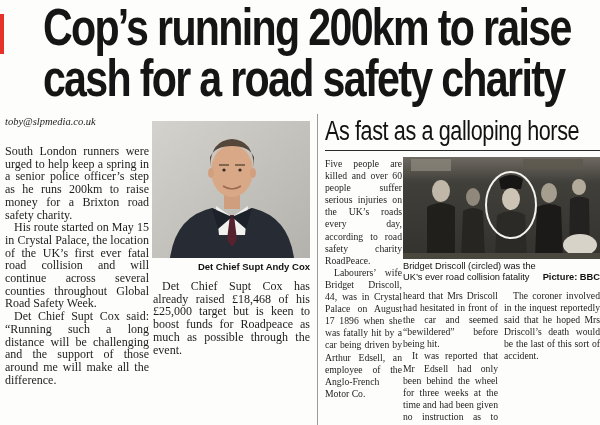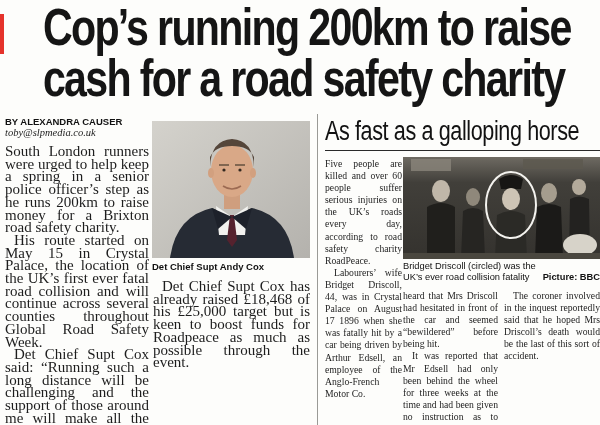--- a/index.html
+++ b/index.html
@@ -18,32 +18,32 @@
   .hl-line{display:block;font-size:49px;line-height:51px;letter-spacing:-2px;
     white-space:nowrap;transform:scaleX(.84) scaleY(1.04);transform-origin:center top;}
 
   
   .byline{left:5px;top:116px;width:145px;}
   .byline-name{font-family:"Liberation Sans",sans-serif;font-weight:700;font-size:9.5px;
     line-height:11px;color:#111;}
   .byline-email{font-style:italic;font-size:10.5px;line-height:12px;color:#222;}
 
   
-  .bodytext{font-size:15px;line-height:12.7px;text-align:justify;color:#1d1d1d;}
+  .bodytext{font-size:12px;line-height:12.7px;text-align:justify;color:#1d1d1d;}
   .bodytext p{margin:0;text-indent:9px;}
   .bodytext p.first,.bodytext p.cont{text-indent:0;}
   .small{font-size:9.7px;line-height:12.1px;}
 
   .col1{left:5px;top:145px;width:144px;height:278px;overflow:hidden;}
   .col2{left:153px;top:280px;width:157px;height:143px;overflow:hidden;}
 
   .photo1{left:152px;top:121px;width:158px;height:137px;}
   .photo1 svg{display:block;}
   .cap1{left:152px;top:261px;width:158px;font-family:"Liberation Sans",sans-serif;
-    font-weight:700;font-size:9.5px;color:#111;}
+    font-weight:700;font-size:9.5px;color:#111;text-align:right;}
 
   .divider{left:317px;top:114px;width:1px;height:311px;background:#9a9a96;}
 
   
   .subhead{left:325px;top:116px;width:275px;font-family:"Liberation Sans",sans-serif;
     font-weight:400;color:#121212;font-size:27px;line-height:31px;letter-spacing:-.5px;
     white-space:nowrap;transform:scaleX(.8);transform-origin:left top;}
   .subhead-rule{left:325px;top:150px;width:275px;height:1px;background:#2a2a2a;}
 
   .col3{left:325px;top:158px;width:77px;height:265px;overflow:hidden;}
@@ -61,21 +61,20 @@
 <body>
 
 <div class="abs trim"></div>
 
 <h1 class="abs headline" style="margin:0;">
   <span class="hl-line">Cop’s running 200km to raise</span>
   <span class="hl-line">cash for a road safety charity</span>
 </h1>
 
 <div class="abs byline">
-  <div class="byline-name">BY ALEXANDRA CAUSER</div>
   <div class="byline-email">toby@slpmedia.co.uk</div>
 </div>
 
 <div class="abs bodytext col1">
   <p class="first">South London runners were urged to help keep a spring in a senior police officer’s step as he runs 200km to raise money for a Brixton road safety charity.</p>
   <p>His route started on May 15 in Crystal Palace, the location of the UK’s first ever fatal road collision and will continue across several counties throughout Global Road Safety Week.</p>
   <p>Det Chief Supt Cox said: “Running such a long distance will be challenging and the support of those around me will make all the difference.</p>
 
 </div>
 

